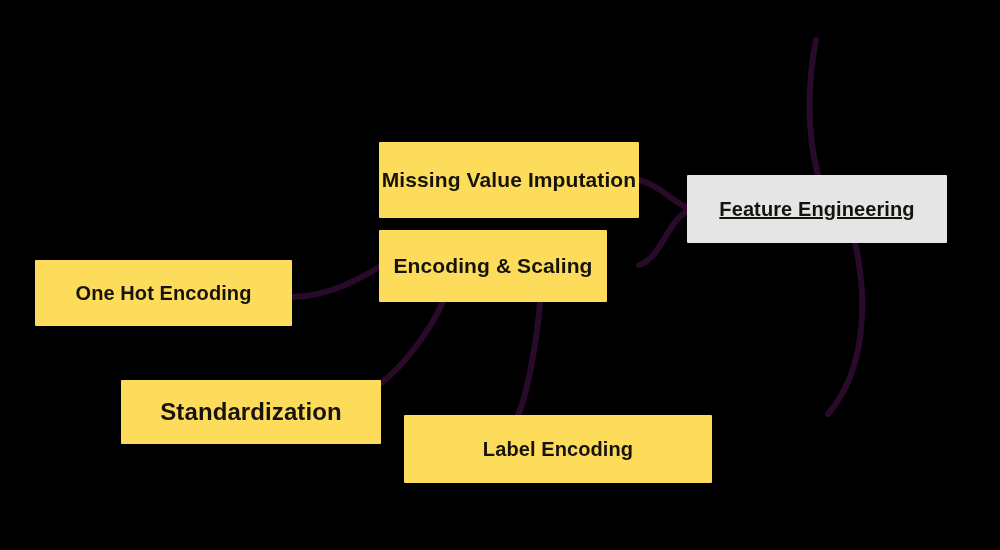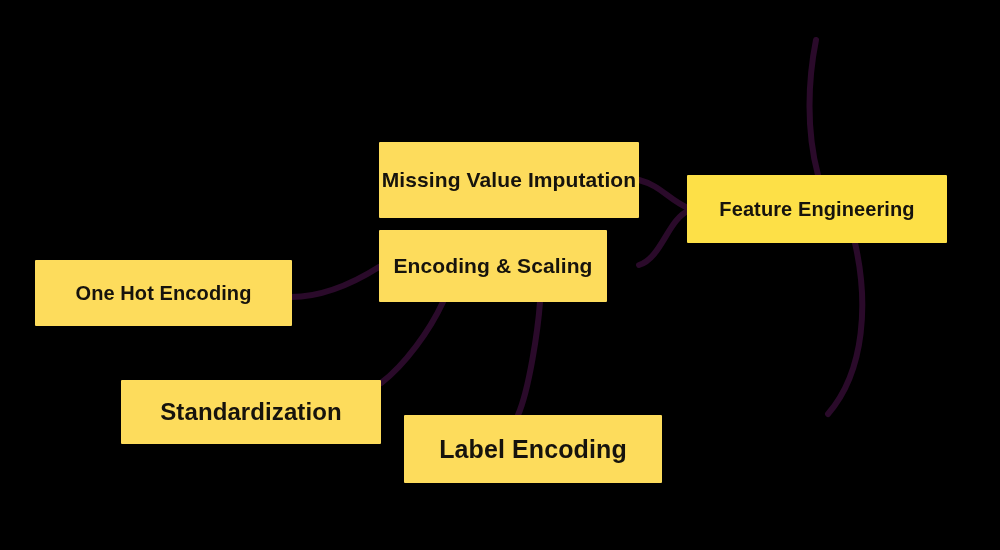--- a/index.html
+++ b/index.html
@@ -32,21 +32,21 @@
     box-sizing: border-box;
     padding: 4px 1px;
     font-weight: bold;
     letter-spacing: 0.1px;
     color: #16130d;
     text-align: center;
     line-height: 1.15;
     border-radius: 1px;
   }
   .node-yellow { background: #fddc5c; }
-  .node-orange { background: #fde047; }
+  .node-orange { background: #e5e5e5; text-decoration: underline; }
 
   #node-missing-value-imputation {
     left: 379px; top: 142px; width: 260px; height: 76px;
     font-size: 21px;
   }
   #node-encoding-scaling {
     left: 379px; top: 230px; width: 228px; height: 72px;
     font-size: 21px;
   }
   #node-feature-engineering {
@@ -56,22 +56,22 @@
   #node-one-hot-encoding {
     left: 35px; top: 260px; width: 257px; height: 66px;
     font-size: 20px;
     text-align: center;
   }
   #node-standardization {
     left: 121px; top: 380px; width: 260px; height: 64px;
     font-size: 24px;
   }
   #node-label-encoding {
-    left: 404px; top: 415px; width: 258px; height: 68px;
-    font-size: 25px;
+    left: 404px; top: 415px; width: 308px; height: 68px;
+    font-size: 20px;
   }
 </style>
 </head>
 <body>
 
 <div id="canvas">
 
   <svg id="edge-layer" viewBox="0 0 1000 550" xmlns="http://www.w3.org/2000/svg">
     <g fill="none" stroke="#2a0a2a" stroke-width="6" stroke-linecap="round">
       <path d="M 639 180 C 662 186, 668 200, 690 209"></path>

